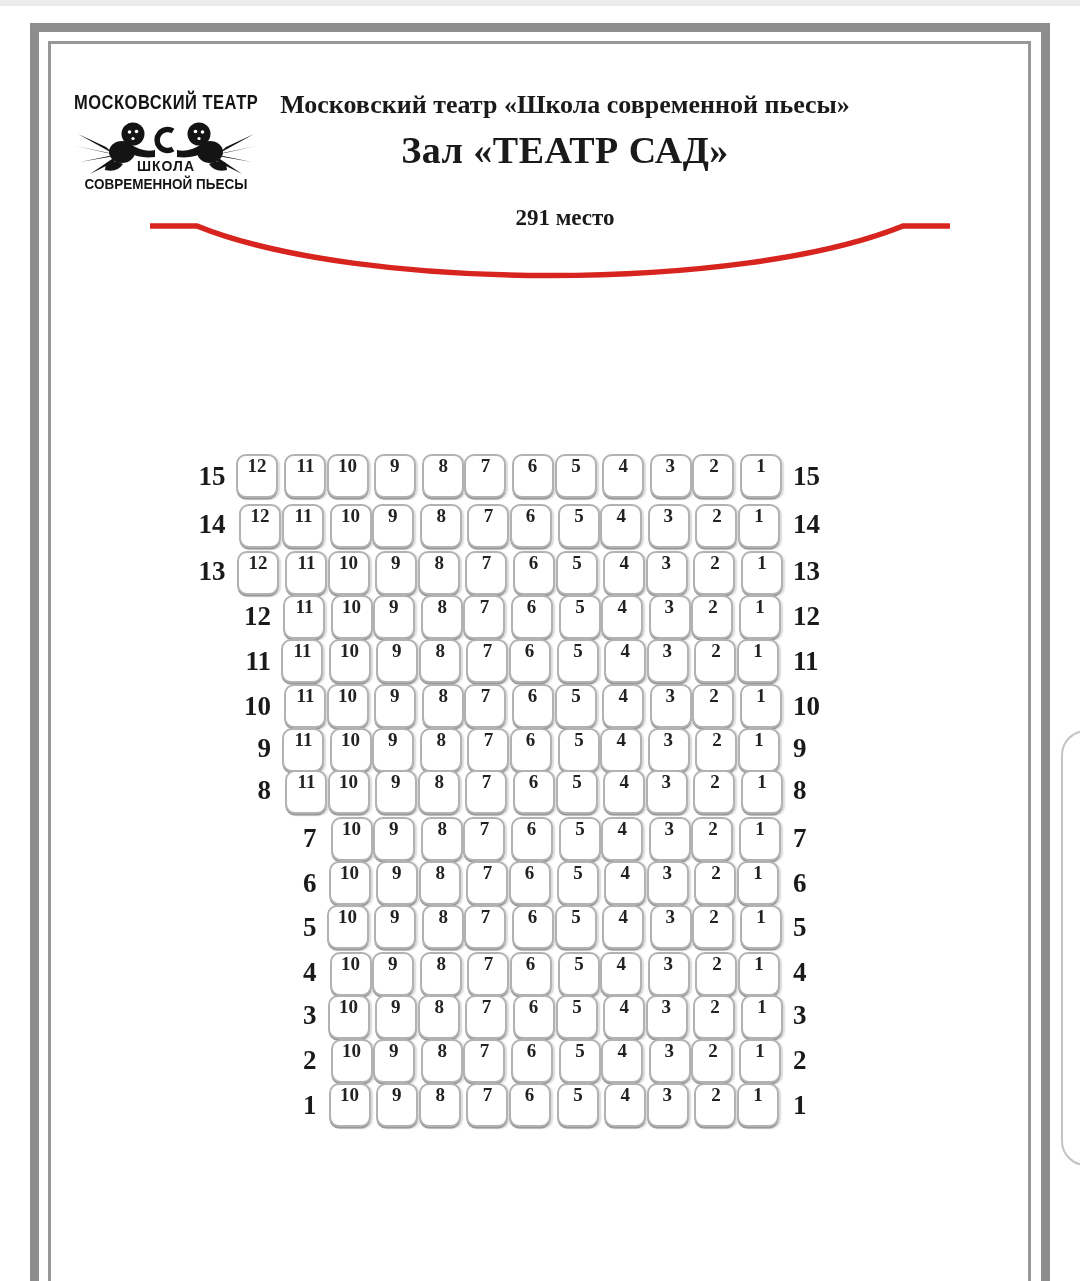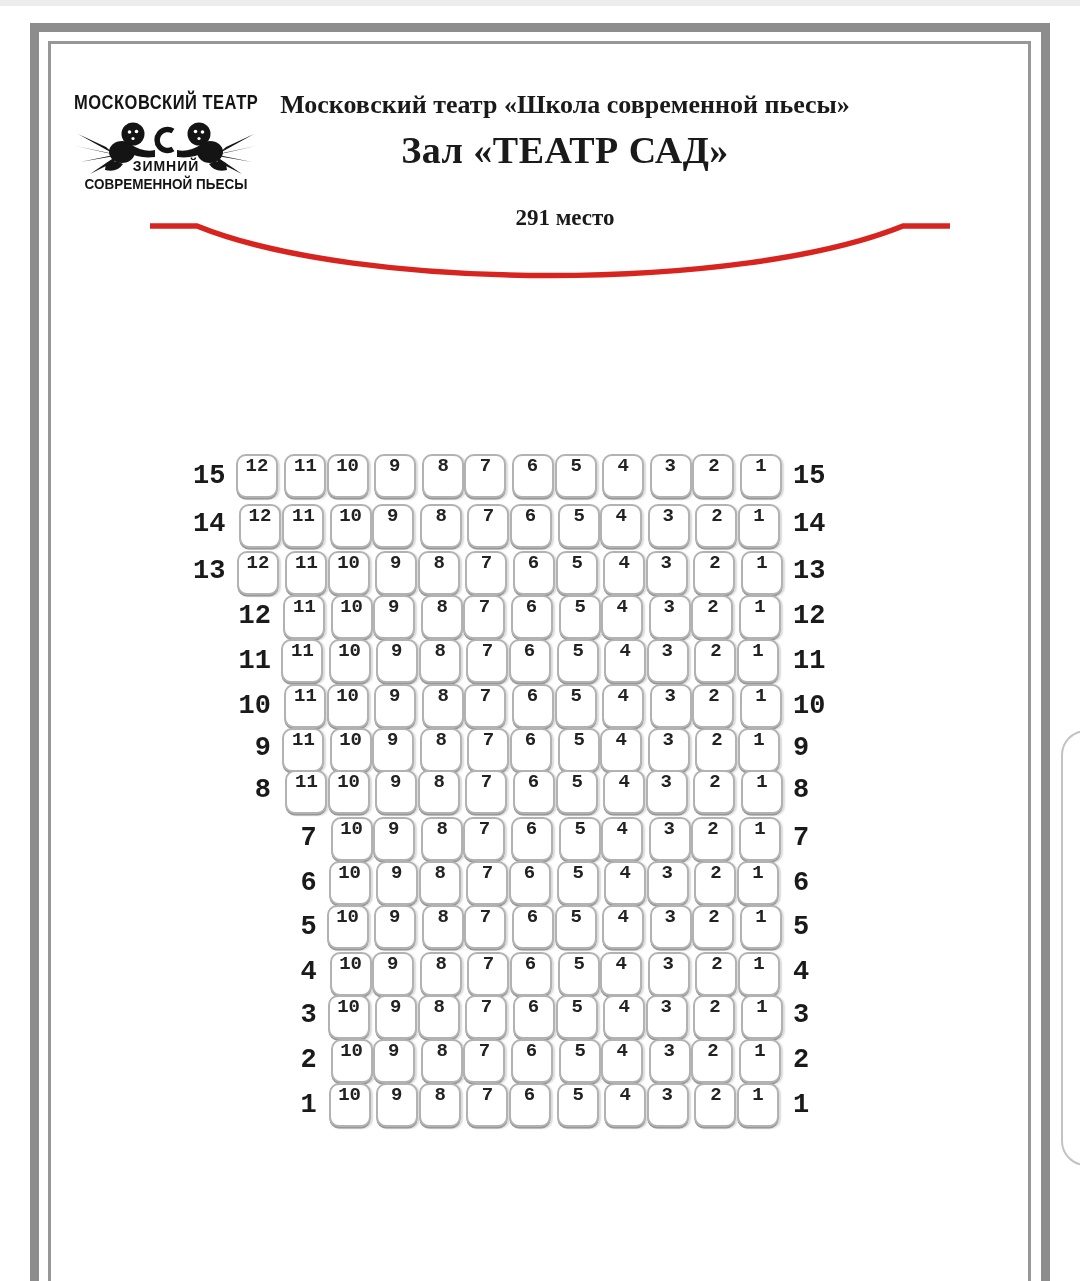--- a/index.html
+++ b/index.html
@@ -50,21 +50,21 @@
   .head-text {
     position: absolute; left: 120px; width: 890px;
     text-align: center; font-weight: bold; white-space: nowrap;
   }
   .title1 { top: 90px;  font-size: 26px; }
   .title2 { top: 128px; font-size: 38px; letter-spacing: 0.5px; }
   .capacity { top: 205px; font-size: 23px; }
   
   .stage-svg { position: absolute; left: 0; top: 0; pointer-events: none; }
   
-  #seat-grid { position: absolute; left: 0; top: 0; width: 1080px; height: 1281px; font-family: Liberation Mono, monospace; }
+  #seat-grid { position: absolute; left: 0; top: 0; width: 1080px; height: 1281px; }
   .seat {
     position: absolute;
     width: 42px; height: 44px; box-sizing: border-box;
     background: #fff;
     border: 2px solid #b2b2b2;
     border-radius: 10px;
     box-shadow: 0 2px 0 -0.5px #989898, 1.5px 1.5px 1.5px rgba(0,0,0,0.14);
     font-weight: bold; font-size: 19px; line-height: 20px;
     text-align: center; color: #222;
     cursor: pointer;
@@ -120,21 +120,21 @@
     </g>
     <g fill="#ffffff">
       <circle cx="53.5" cy="20" r="1.8"></circle>
         <circle cx="60.5" cy="19.5" r="1.8"></circle>
         <circle cx="57" cy="26.5" r="1.6"></circle>
       <circle cx="126.5" cy="20" r="1.8"></circle>
         <circle cx="119.5" cy="19.5" r="1.8"></circle>
         <circle cx="123" cy="26.5" r="1.6"></circle>
     </g>
   </svg>
-  <div class="logo-line2">ЗИМНИЙ</div>
+  <div class="logo-line2">ШКОЛА</div>
   <div class="logo-line3">СОВРЕМЕННОЙ ПЬЕСЫ</div>
 </div>
 
 <div class="head-text title1">Московский театр «Школа современной пьесы»</div>
 <div class="head-text title2">Зал «ТЕАТР САД»</div>
 <div class="head-text capacity">291 место</div>
 
 <svg class="stage-svg" width="1080" height="320" viewBox="0 0 1080 320">
   <path id="stage-path" d="M150,226 L197,226 C360,292 740,292 903,226 L950,226" fill="none" stroke="#d8241f" stroke-width="5.5"></path>
 </svg>

